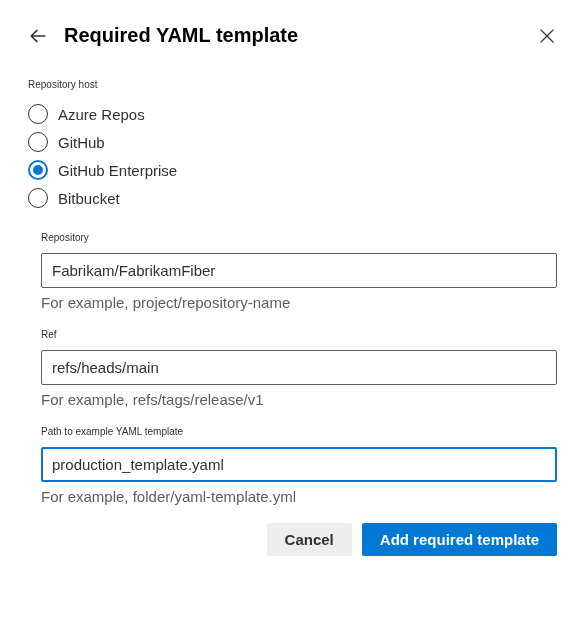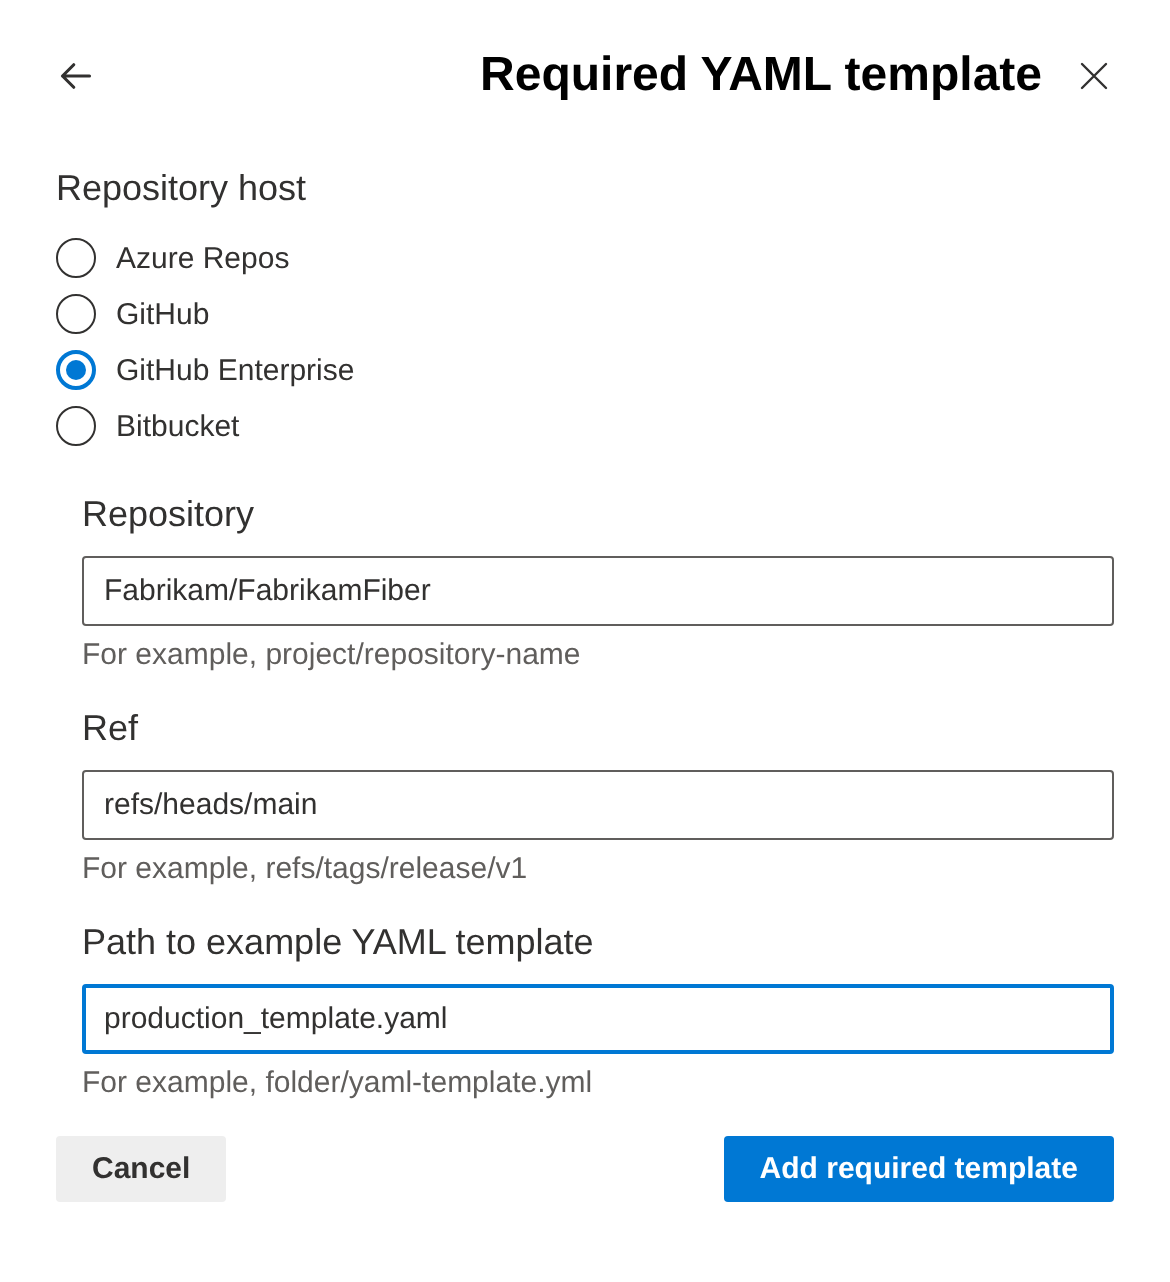--- a/index.html
+++ b/index.html
@@ -20,36 +20,35 @@
     }
     .back-arrow {
       width: 20px;
       height: 20px;
       cursor: pointer;
       display: flex;
       align-items: center;
       justify-content: center;
     }
     .title {
-      font-size: 24px;
+      font-size: 20px;
       font-weight: 700;
       color: #000;
       flex: 1;
-      text-align: right;
     }
     .close-x {
       width: 20px;
       height: 20px;
       cursor: pointer;
       display: flex;
       align-items: center;
       justify-content: center;
     }
     .section-label {
-      font-size: 18px;
+      font-size: 10px;
       color: #323130;
       margin-bottom: 10px;
     }
     .radio-group {
       margin-bottom: 20px;
     }
     .radio-option {
       display: flex;
       align-items: center;
       gap: 10px;
@@ -96,21 +95,21 @@
       border: 2px solid #0078d4;
       padding: 7px 9px;
     }
     .hint {
       font-size: 15px;
       color: #605e5c;
       margin-top: 6px;
     }
     .button-row {
       display: flex;
-      justify-content: space-between;
+      justify-content: flex-end;
       gap: 10px;
       margin-top: 18px;
     }
     .btn {
       padding: 8px 18px;
       font-size: 15px;
       font-weight: 600;
       border: none;
       border-radius: 2px;
       cursor: pointer;

